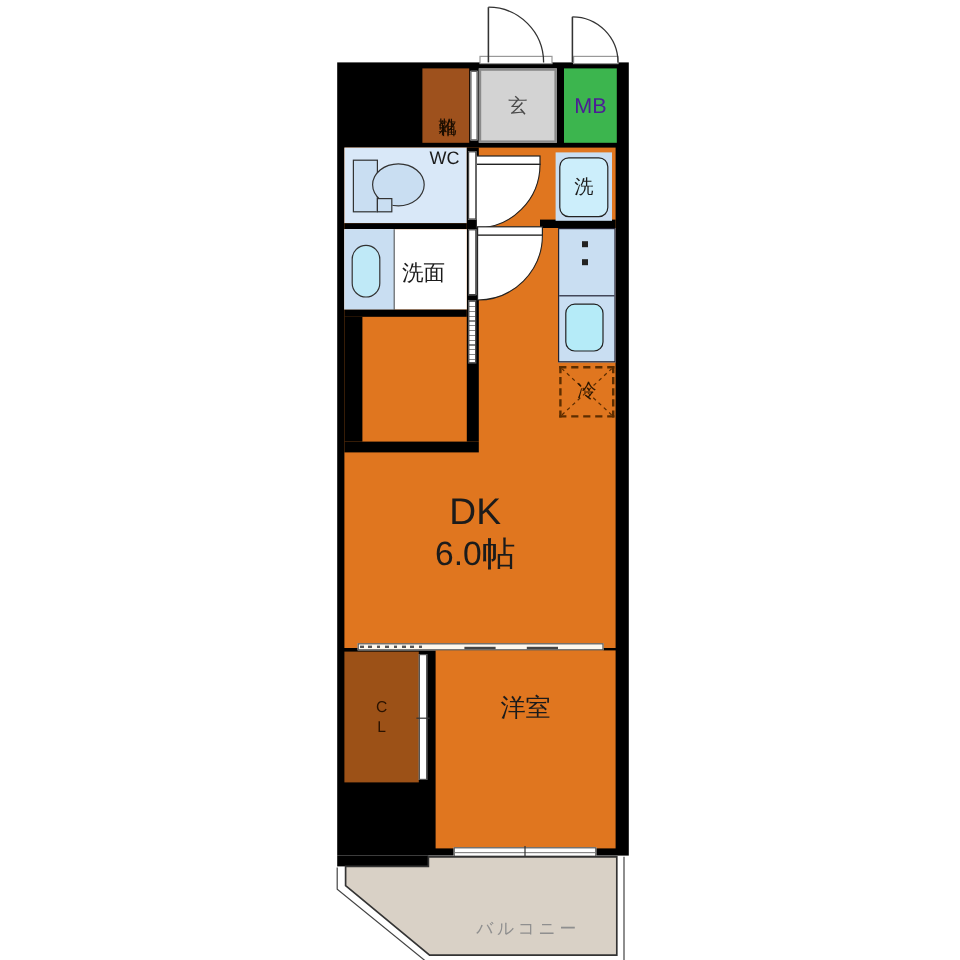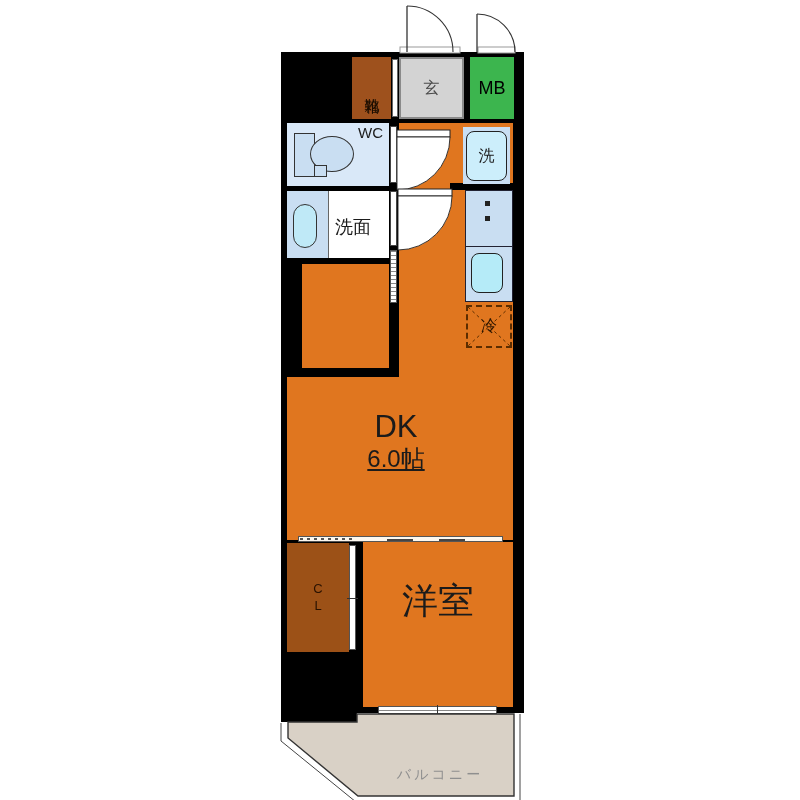--- a/index.html
+++ b/index.html
@@ -21,21 +21,21 @@
   <div class="abs" style="left:287px;top:123px;width:226px;height:417px;background:#e0761f;"></div>
 
   <div class="abs room" style="left:352px;top:57px;width:39px;height:62px;background:#9e511d;">
     <span class="lbl" style="writing-mode:vertical-rl;font-size:15px;letter-spacing:2px;color:#1a0d00;">靴箱</span>
   </div>
   <div class="abs" style="left:392px;top:59px;width:6px;height:58px;background:#fff;border:1px solid #666;"></div>
   <div class="abs room" style="left:399px;top:57px;width:65px;height:62px;background:#d3d3d3;border:2px solid #8a8a8a;">
     <span class="lbl" style="font-size:16px;color:#4a4a4a;">玄</span>
   </div>
   <div class="abs room" style="left:470px;top:57px;width:44px;height:62px;background:#3cb54e;">
-    <span class="lbl" style="font-size:18px;color:#000000;">MB</span>
+    <span class="lbl" style="font-size:18px;color:#4c1d95;">MB</span>
   </div>
 
   <div class="abs" style="left:287px;top:123px;width:102px;height:63px;background:#d9e8f8;">
     <span class="lbl" style="position:absolute;right:6px;top:1px;font-size:15px;">WC</span>
     <div class="abs" style="left:7px;top:10px;width:21px;height:44px;background:#c9def2;border:1px solid #333;"></div>
     <div class="abs" style="left:23px;top:13px;width:44px;height:36px;background:#c9def2;border:1px solid #333;border-radius:50%;"></div>
     <div class="abs" style="left:27px;top:42px;width:13px;height:12px;background:#c9def2;border:1px solid #333;"></div>
   </div>
 
   <div class="abs wall" style="left:389px;top:123px;width:10px;height:245px;"></div>
@@ -68,42 +68,42 @@
   <div class="abs room" style="left:466px;top:305px;width:46px;height:43px;border:2px dashed #5c2d00;">
     <svg style="position:absolute;left:0;top:0;" width="42" height="39" viewBox="0 0 42 39">
         <line x1="0" y1="0" x2="42" y2="39" stroke="#5c2d00" stroke-width="1" stroke-dasharray="3,3"></line>
         <line x1="42" y1="0" x2="0" y2="39" stroke="#5c2d00" stroke-width="1" stroke-dasharray="3,3"></line>
       </svg>
     <span class="lbl" style="position:relative;font-size:16px;color:#2a1500;">冷</span>
   </div>
 
   <div class="abs" style="left:316px;top:408px;width:160px;text-align:center;line-height:1.2;">
     <div class="lbl" style="font-size:31px;">DK</div>
-    <div class="lbl" style="font-size:24px;text-decoration:underline;">6.0帖</div>
+    <div class="lbl" style="font-size:28px;">6.0帖</div>
   </div>
 
   <div class="abs" style="left:298px;top:536px;width:205px;height:6px;background:#fdf8ef;border:1px solid #555;">
     <div class="abs" style="left:1px;top:1px;width:54px;height:2px;background:repeating-linear-gradient(90deg,#555 0 3px,transparent 3px 7px);"></div>
     <div class="abs" style="left:88px;top:2px;width:26px;height:2px;background:#444;"></div>
     <div class="abs" style="left:140px;top:2px;width:26px;height:2px;background:#444;"></div>
   </div>
 
   <div class="abs room" style="left:287px;top:543px;width:62px;height:109px;background:#9c5117;">
     <div style="text-align:center;line-height:1.25;">
       <div class="lbl" style="font-size:13px;color:#2a1200;">C</div>
       <div class="lbl" style="font-size:13px;color:#2a1200;">L</div>
     </div>
   </div>
   <div class="abs" style="left:349px;top:545px;width:7px;height:105px;background:#fff;border:1px solid #555;">
     <div class="abs" style="left:-3px;top:52px;width:11px;height:1px;background:#333;"></div>
   </div>
 
   <div class="abs" style="left:363px;top:542px;width:150px;height:165px;background:#e0761f;"></div>
   <div class="abs" style="left:363px;top:578px;width:150px;text-align:center;line-height:1.25;">
-    <div class="lbl" style="font-size:36px;">洋室</div>
+    <div class="lbl" style="font-size:21px;">洋室</div>
   </div>
 
   <div class="abs" style="left:378px;top:706px;width:119px;height:8px;background:#fff;border:1px solid #555;">
     <div class="abs" style="left:0;top:3px;width:117px;height:1px;background:#888;"></div>
     <div class="abs" style="left:58px;top:-2px;width:1px;height:10px;background:#333;"></div>
   </div>
 
   <svg class="abs" style="left:0;top:0;" width="800" height="800" viewBox="0 0 800 800">
 
     <rect x="400" y="47" width="60" height="6" fill="#fff" stroke="#999" stroke-width="1"></rect>

